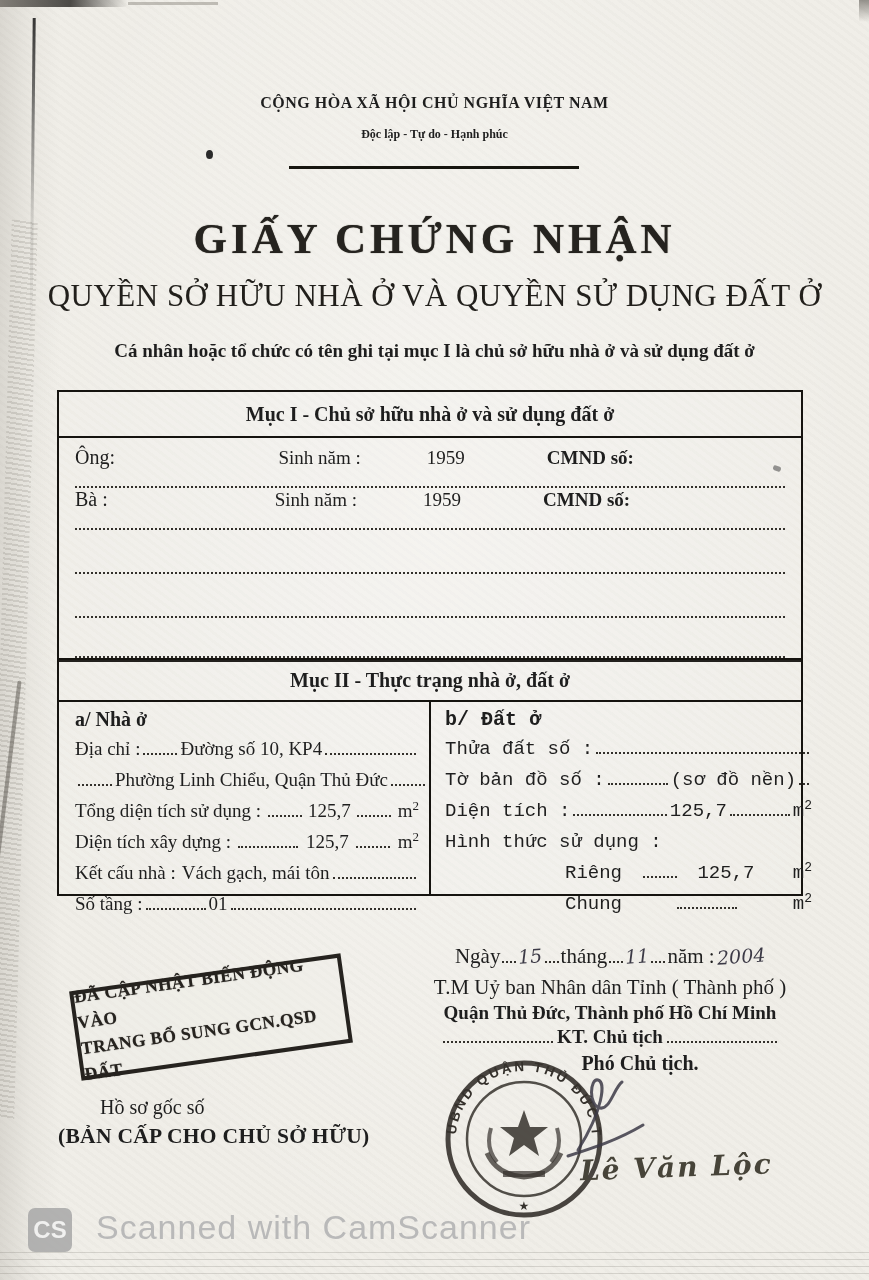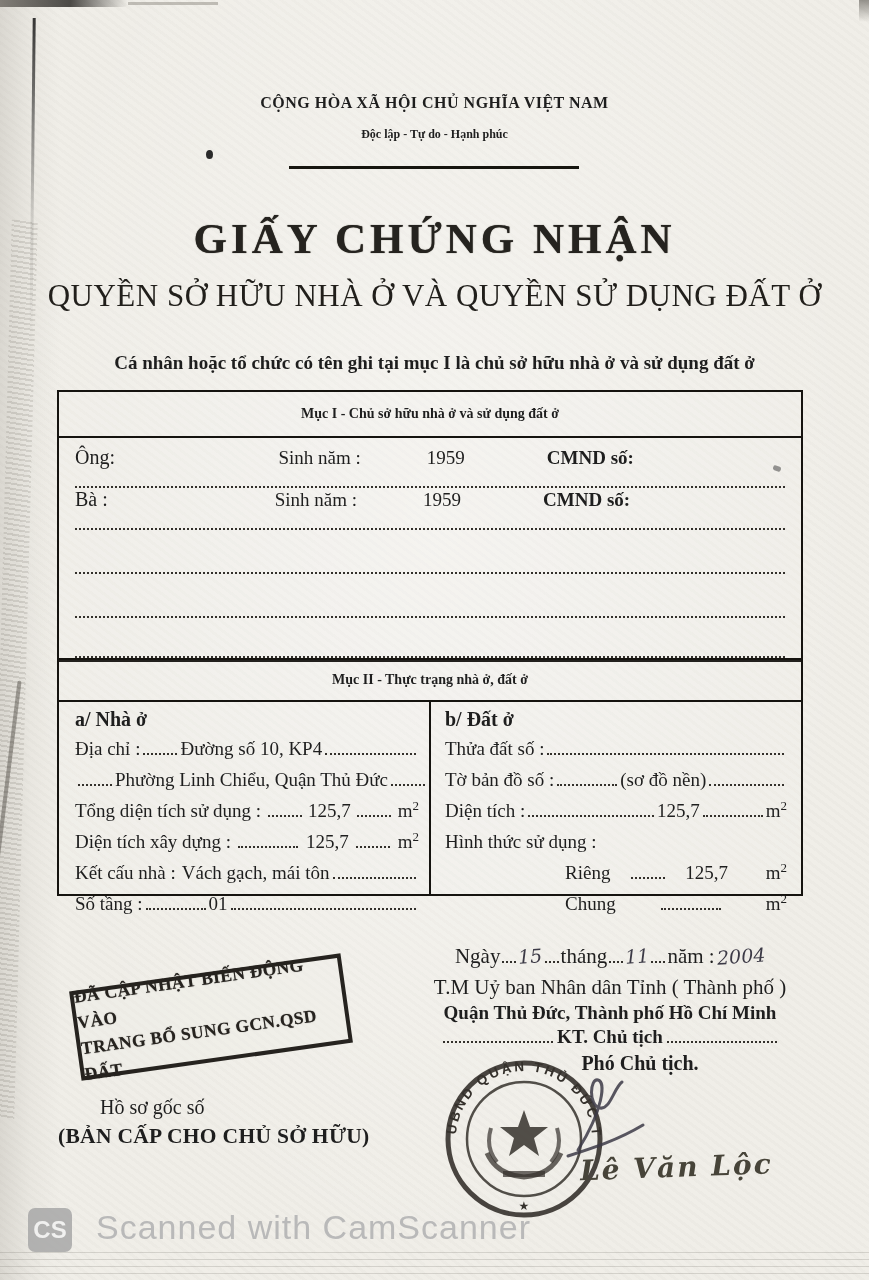--- a/index.html
+++ b/index.html
@@ -33,40 +33,40 @@
     opacity:.55;}
   .art-cornerdot{right:0;top:0;width:10px;height:22px;background:linear-gradient(#55524c,rgba(0,0,0,0));opacity:.6;}
 
   
   .hdr-country{left:0;top:94px;width:869px;font-size:16px;font-weight:bold;letter-spacing:.5px;}
   .hdr-motto{left:0;top:127px;width:869px;font-size:12px;font-weight:bold;}
   .hdr-rule{left:289px;top:166px;width:290px;height:3px;background:#16150f;}
 
   .doc-title{left:0;top:214px;width:869px;font-size:43px;font-weight:bold;letter-spacing:4px;color:#25231f;text-shadow:0 0 1px #4a463e;}
   .doc-subtitle{left:0;top:278px;width:869px;font-size:31px;letter-spacing:.5px;color:#211f1b;}
-  .doc-intro{left:0;top:352px;width:869px;font-size:19px;font-weight:bold;text-align:center;}
+  .doc-intro{left:0;top:340px;width:869px;font-size:19px;font-weight:bold;text-align:center;}
 
   
   .box{position:absolute;border:2px solid #15130f;background:rgba(255,255,255,.06);}
-  .sec-head{border-bottom:2px solid #15130f;font-size:14px;font-weight:bold;text-align:center;}
+  .sec-head{border-bottom:2px solid #15130f;font-size:20px;font-weight:bold;text-align:center;}
   .sec1{left:57px;top:390px;width:742px;height:268px;}
   .sec1 .sec-head{height:44px;line-height:44px;}
   .sec1-body{padding:8px 16px 0 16px;}
   .m1-row{display:flex;align-items:baseline;border-bottom:2px dotted #33302b;height:40px;font-size:19px;gap:24px;}
   .m1-row .lbl{font-size:20px;}
   .m1-row .sp{flex:1;}
   .m1-row .sp2{flex:1.1;}
   .dotline{border-bottom:2px dotted #33302b;height:38px;}
   .dotline.dl-tall{height:42px;}
 
   .sec2{left:57px;top:658px;width:742px;height:234px;}
   .sec2 .sec-head{height:40px;line-height:40px;}
   .sec2-cols{display:flex;height:192px;}
   .col-a{width:372px;border-right:2px solid #15130f;padding:6px 10px 0 16px;box-sizing:border-box;}
-  .col-b{flex:1;padding:6px 14px 0 14px;box-sizing:border-box;}
+  .col-b{flex:1;padding:6px 14px 0 14px;box-sizing:border-box;font-family:Liberation Mono, monospace;}
   .fline{display:flex;align-items:baseline;font-size:19px;height:31px;white-space:nowrap;justify-content:space-between;}
   .fline .dots{flex:1;border-bottom:2px dotted #33302b;height:14px;margin:0 3px;min-width:10px;}
   .fline .dots.short{flex:0 0 34px;}
   .fline .dots.med{flex:0 0 60px;}
   .fline .val{font-size:19px;}
   .fline sup{font-size:13px;line-height:0;}
   .colhead{font-size:20px;font-weight:bold;height:30px;}
   .indent{padding-left:120px;}
 
   .sec2c{left:57px;top:892px;width:742px;height:44px;}

